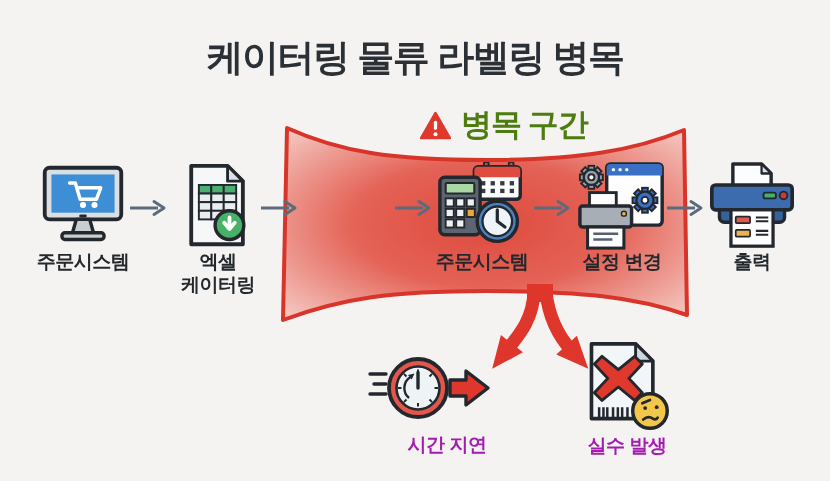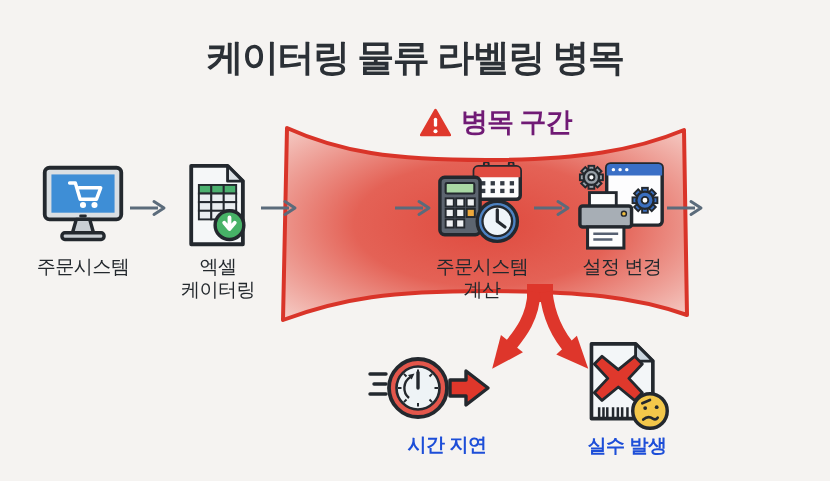--- a/index.html
+++ b/index.html
@@ -11,36 +11,36 @@
   .title {
     position:absolute; top:16px; left:0; right:0; text-align:center;
     font-size:37px; font-weight:800; color:#2b3036; letter-spacing:-1.5px;margin-top:17px;
   }
   .bg { position:absolute; left:0; top:0; width:830px; height:481px; }
   .bneck-label {
     position:absolute; left:420px; top:104px;
     display:flex; align-items:center; gap:10px;
   }
   .bneck-label svg { width:31px; height:29px; display:block; }
-  .bneck-text { font-size:27px; font-weight:800; color:#701a75; letter-spacing:-1px; }
+  .bneck-text { font-size:31px; font-weight:800; color:#4d7c0f; letter-spacing:-1px;font-family:Liberation Serif, serif; }
   .step {
     position:absolute; top:162px; width:124px;
     display:flex; flex-direction:column; align-items:center;
   }
   .step svg.icon { width:92px; height:88px; display:block; }
   .step-label {
-    margin-top:5px; text-align:center; font-size:19px; font-weight:400;
+    text-align:center; font-size:19px; font-weight:700;
     color:#23282d; line-height:23px; letter-spacing:-0.5px;
   }
   .flow-arrow { position:absolute; top:199px; width:40px; height:18px; }
   .ico-time { position:absolute; left:368px; top:348px; width:134px; height:82px; }
   .ico-error { position:absolute; left:576px; top:340px; width:100px; height:94px; }
   .outcome-label {
     position:absolute; width:120px; text-align:center;
-    font-size:19px; font-weight:700; color:#1d4ed8; letter-spacing:-0.5px;
+    font-size:19px; font-weight:700; color:#a21caf; letter-spacing:-0.5px;
   }
   .lbl-time { left:387px; top:432px; }
   .lbl-error { left:567px; top:433px; }
 </style>
 </head>
 <body>
 
 <div class="canvas">
 
   <svg class="bg" viewBox="0 0 830 481">
@@ -144,21 +144,20 @@
           <rect x="32" y="49" width="8.5" height="8.5" fill="#eda83c"></rect>
         <rect x="10" y="60" width="8.5" height="8.5" fill="#eef0f2"></rect>
           <rect x="21" y="60" width="8.5" height="8.5" fill="#eef0f2"></rect>
       </g>
       <circle cx="64" cy="62" r="21" fill="#4d82c2" stroke="#23282e" stroke-width="3.6"></circle>
       <circle cx="64" cy="62" r="15.5" fill="#eef4f9" stroke="#23282e" stroke-width="2.4"></circle>
       <path d="M64 62 V50 M64 62 l8 6" stroke="#23282e" stroke-width="3.4" stroke-linecap="round"></path>
     </svg>
     <div class="step-label">
       <span style="display:block">주문시스템</span>
-      <span style="display:block">계산</span>
     </div>
   </div>
 
   <div class="step" style="left:560px">
     <svg class="icon" viewBox="0 0 96 92">
       <rect x="32" y="2" width="58" height="64" rx="4" fill="#fdfdfe" stroke="#23282e" stroke-width="3.6"></rect>
       <path d="M32 6 a4 4 0 0 1 4 -4 h50 a4 4 0 0 1 4 4 v8 h-58 z" fill="#3a6fc6"></path>
       <circle cx="39" cy="8" r="1.8" fill="#ffffff"></circle>
         <circle cx="46" cy="8" r="1.8" fill="#ffffff"></circle>
         <circle cx="53" cy="8" r="1.8" fill="#ffffff"></circle>
@@ -186,20 +185,37 @@
       <rect x="4" y="46" width="54" height="22" rx="3" fill="#a7aeb5" stroke="#23282e" stroke-width="3.6"></rect>
       <circle cx="50" cy="54" r="2.6" fill="#eebd3e" stroke="#23282e" stroke-width="1.5"></circle>
       <rect x="12" y="68" width="38" height="22" fill="#fdfdfd" stroke="#23282e" stroke-width="3.2"></rect>
       <path d="M18 75 h26 M18 81 h20" stroke="#566071" stroke-width="2.6"></path>
     </svg>
     <div class="step-label">
       <span style="display:block">설정 변경</span>
     </div>
   </div>
 
+  <div class="step" style="left:690px">
+    <svg class="icon" viewBox="0 0 96 92">
+      <path d="M28 2 h30 l10 10 v14 h-40 z" fill="#fcfdfe" stroke="#23282e" stroke-width="3.6" stroke-linejoin="round"></path>
+      <path d="M58 2 l10 10 h-10 z" fill="#dbe3ea" stroke="#23282e" stroke-width="2.4" stroke-linejoin="round"></path>
+      <rect x="6" y="24" width="84" height="26" rx="4" fill="#3d6cae" stroke="#23282e" stroke-width="3.8"></rect>
+      <rect x="60" y="32" width="13" height="6" rx="2" fill="#45b06c" stroke="#23282e" stroke-width="2"></rect>
+      <circle cx="81" cy="35" r="4" fill="#d5382e" stroke="#23282e" stroke-width="2"></circle>
+      <path d="M14 50 h68 v8 a5 5 0 0 1 -5 5 h-58 a5 5 0 0 1 -5 -5 z" fill="#35619e" stroke="#23282e" stroke-width="3.6"></path>
+      <rect x="26" y="50" width="44" height="38" fill="#fdfdfe" stroke="#23282e" stroke-width="3.4"></rect>
+      <rect x="31" y="57" width="15" height="7" rx="1" fill="#e2584c" stroke="#23282e" stroke-width="1.8"></rect>
+      <rect x="31" y="71" width="15" height="7" rx="1" fill="#ecb24b" stroke="#23282e" stroke-width="1.8"></rect>
+      <path d="M52 58 h13 M52 62 h13 M52 72 h13 M52 76 h13" stroke="#23282e" stroke-width="2.2"></path>
+    </svg>
+    <div class="step-label">
+      <span>출력</span>
+    </div>
+  </div>
 
   <svg class="flow-arrow" style="left:128px" viewBox="0 0 40 18">
     <path d="M2 9 H30" stroke="#5b6b7b" stroke-width="3"></path>
       <path d="M26 2.5 L36 9 L26 15.5" fill="none" stroke="#5b6b7b" stroke-width="3" stroke-linecap="round" stroke-linejoin="round"></path>
   </svg>
   <svg class="flow-arrow" style="left:259px" viewBox="0 0 40 18">
     <path d="M2 9 H30" stroke="#5b6b7b" stroke-width="3"></path>
       <path d="M26 2.5 L36 9 L26 15.5" fill="none" stroke="#5b6b7b" stroke-width="3" stroke-linecap="round" stroke-linejoin="round"></path>
   </svg>
   <svg class="flow-arrow" style="left:393px" viewBox="0 0 40 18">

